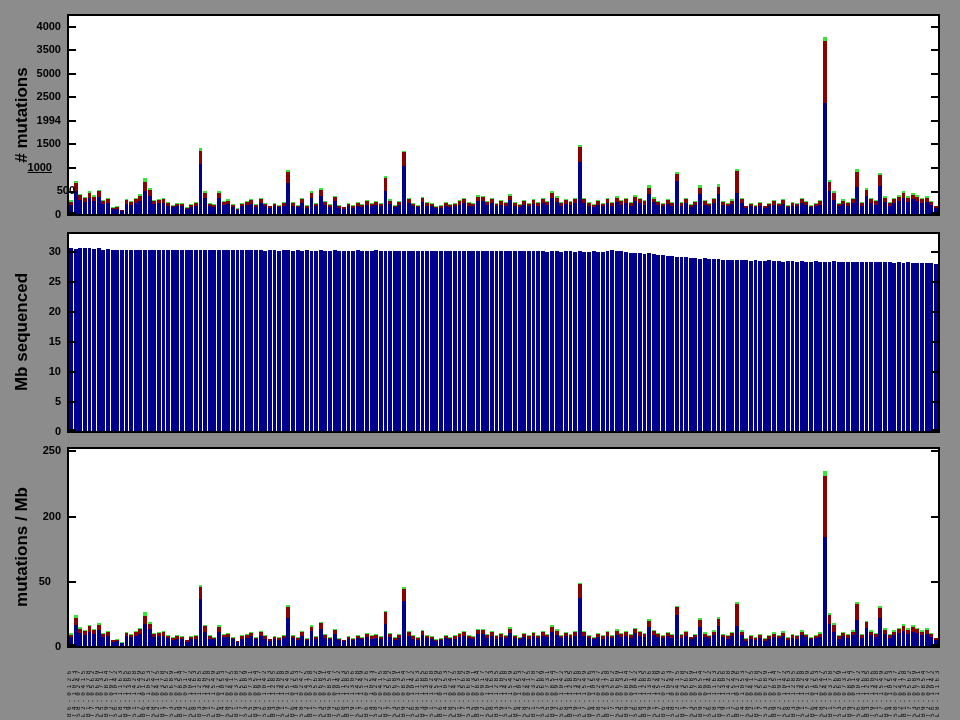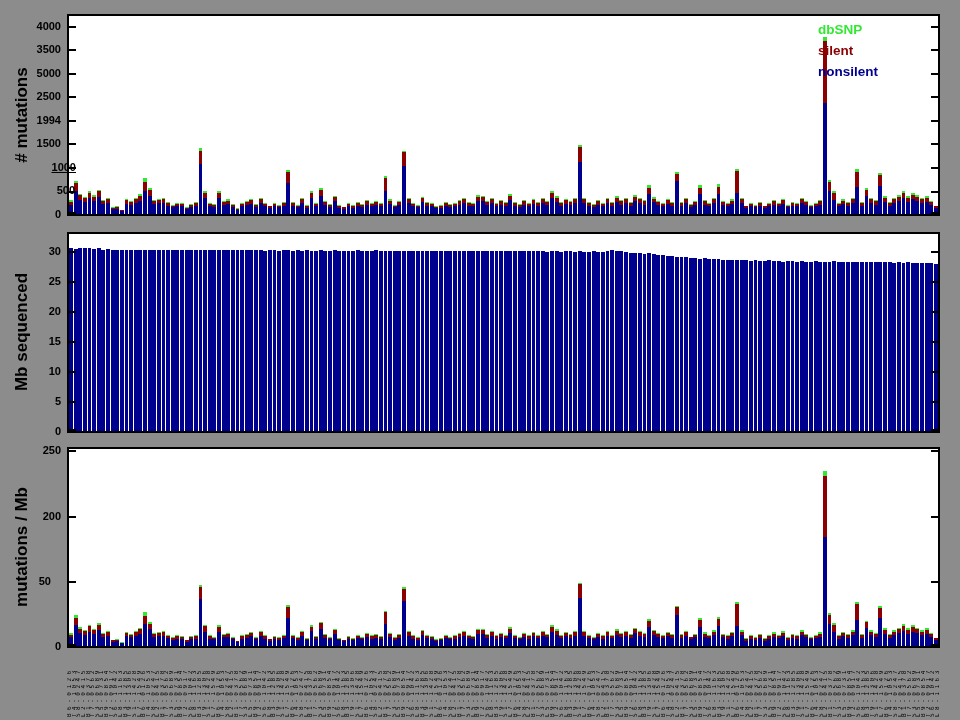--- a/index.html
+++ b/index.html
@@ -972,25 +972,20 @@
           <div class="seg" style="height: 4.75059%; background: rgb(0, 0, 143);"></div>
           <div class="seg" style="height: 1.42518%; background: rgb(139, 0, 0);"></div>
           <div class="seg" style="height: 0.475059%; background: rgb(51, 232, 51);"></div>
         </div>
         <div class="bar">
           <div class="seg" style="height: 3.08789%; background: rgb(0, 0, 143);"></div>
           <div class="seg" style="height: 0.950119%; background: rgb(139, 0, 0);"></div>
           <div class="seg" style="height: 0.23753%; background: rgb(51, 232, 51);"></div>
         </div>
       </div>
-    <div class="legend">
-      <div class="legend-item" style="color: rgb(51, 232, 51);">dbSNP</div>
-      <div class="legend-item" style="color: rgb(139, 0, 0);">silent</div>
-      <div class="legend-item" style="color: rgb(0, 0, 143);">nonsilent</div>
-    </div>
   <div class="tick tick-l" style="bottom: 0px;"></div>
       <div class="tick tick-r" style="bottom: 0px;"></div>
       <div class="tick tick-l" style="bottom: 21.5154px;"></div>
       <div class="tick tick-r" style="bottom: 21.5154px;"></div>
       <div class="tick tick-l" style="bottom: 45.0309px;"></div>
       <div class="tick tick-r" style="bottom: 45.0309px;"></div>
       <div class="tick tick-l" style="bottom: 68.5463px;"></div>
       <div class="tick tick-r" style="bottom: 68.5463px;"></div>
       <div class="tick tick-l" style="bottom: 92.0618px;"></div>
       <div class="tick tick-r" style="bottom: 92.0618px;"></div>
@@ -2725,21 +2720,21 @@
       <div class="xlab">T7-0562</div>
       <div class="xlab">S3-0689</div>
       <div class="xlab">L5-0731</div>
       <div class="xlab">B9-0854</div>
       <div class="xlab">T2-0917</div>
       <div class="xlab">S6-1042</div>
       <div class="xlab">L8-1163</div>
     </div>
 <div class="ytick-label" style="left: 15px; top: 207px;">0</div>
     <div class="ytick-label" style="left: 29px; top: 183.485px;">500</div>
-    <div class="ytick-label" style="left: 30px; top: 159.969px; text-decoration: underline;">1000</div>
+    <div class="ytick-label" style="left: 6px; top: 159.969px; text-decoration: underline;">1000</div>
     <div class="ytick-label" style="left: 15px; top: 136.454px;">1500</div>
     <div class="ytick-label" style="left: 15px; top: 112.938px;">1994</div>
     <div class="ytick-label" style="left: 15px; top: 89.4228px;">2500</div>
     <div class="ytick-label" style="left: 15px; top: 65.9074px;">5000</div>
     <div class="ytick-label" style="left: 15px; top: 42.3919px;">3500</div>
     <div class="ytick-label" style="left: 15px; top: 18.8765px;">4000</div>
     <div class="ytick-label" style="left: 15px; top: 424px;">0</div>
     <div class="ytick-label" style="left: 15px; top: 393.97px;">5</div>
     <div class="ytick-label" style="left: 15px; top: 363.939px;">10</div>
     <div class="ytick-label" style="left: 15px; top: 333.909px;">15</div>

